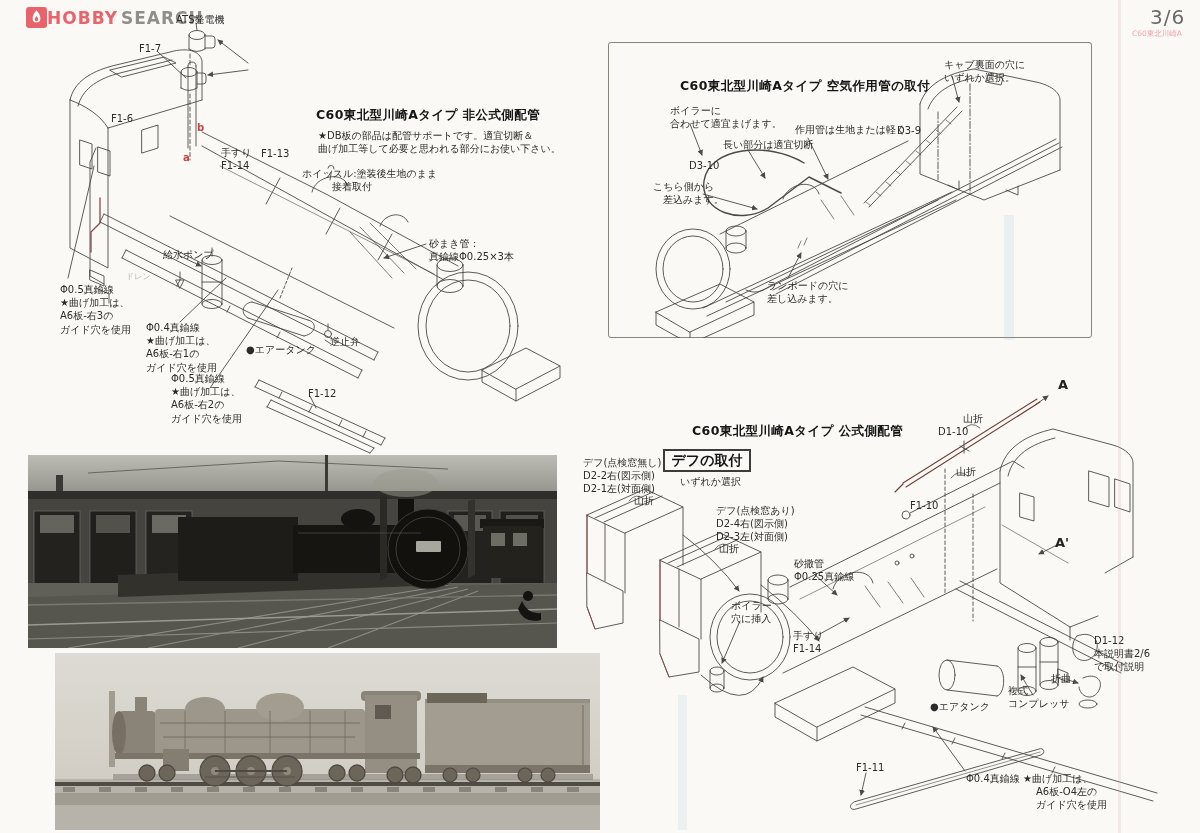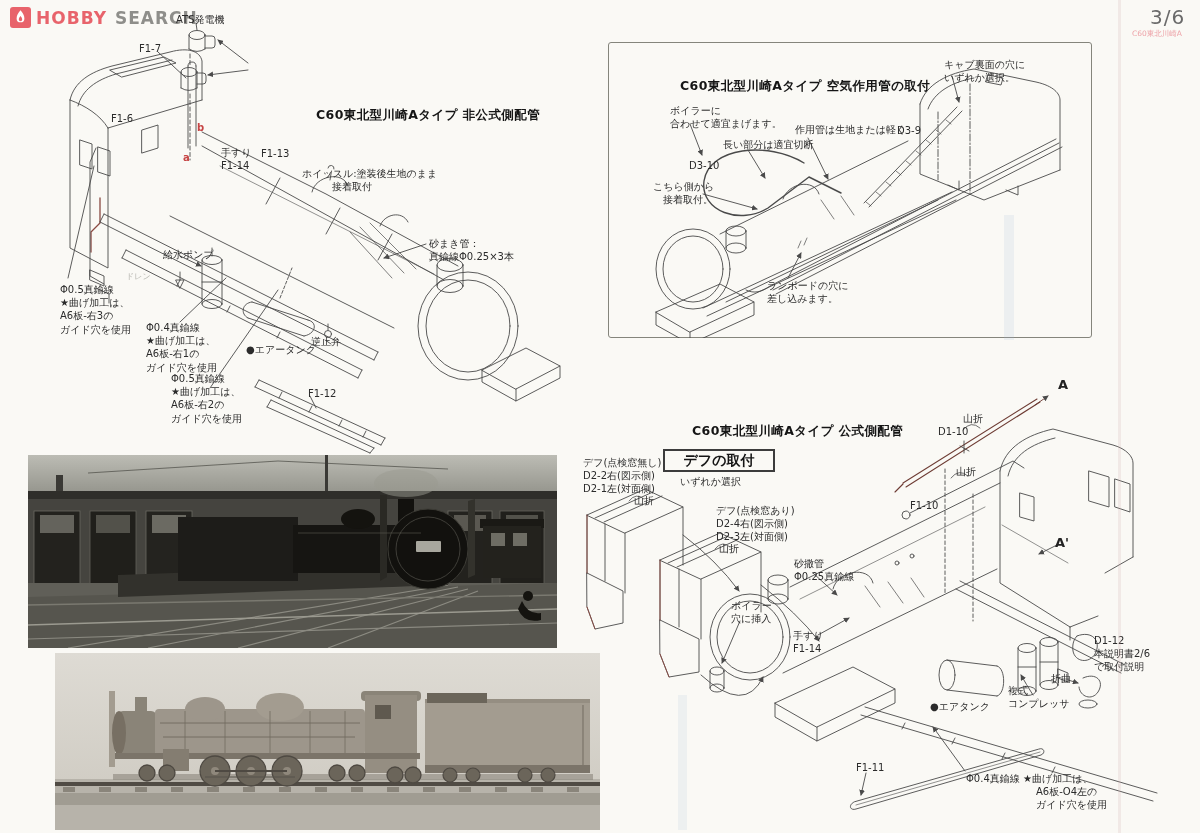--- a/index.html
+++ b/index.html
@@ -7,23 +7,23 @@
   body{font-family:"DejaVu Sans","Liberation Sans",sans-serif}
   #page{position:relative;width:1200px;height:833px;background:#faf9f5;overflow:hidden}
   .lbl{position:absolute;font-size:10px;line-height:1.32;color:#2b2b2b;white-space:pre}
   .ttl{position:absolute;font-size:12.5px;font-weight:bold;color:#151515;white-space:pre;letter-spacing:.4px}
   .red{color:#c64444;font-weight:bold;font-size:10px}
   .gray{color:#b6b6af;font-size:8px}
   .mark{font-size:13px;font-weight:bold;color:#222}
   svg.art{position:absolute}
   .artline{stroke:#4a4a4a;fill:none;stroke-width:.9;stroke-linejoin:round;stroke-linecap:round}
   #d2box{position:absolute;left:608px;top:42px;width:484px;height:296px;border:1px solid #85857c;border-radius:3px}
-  #defbox{position:absolute;left:663px;top:449px;width:112px;height:23px;border:2px solid #3c3c3c;
+  #defbox{position:absolute;left:663px;top:449px;width:88px;height:23px;border:2px solid #3c3c3c;
           font-size:14px;font-weight:bold;color:#151515;text-align:center;line-height:19px;background:#faf9f5}
-  #logo{position:absolute;left:10px;top:7px;display:flex;align-items:center;gap:5px}
+  #logo{position:absolute;left:26px;top:7px;display:flex;align-items:center;}
   #logo .hobby{font-size:17px;font-weight:bold;color:#e8636b;letter-spacing:1px}
   #logo .search{font-size:17px;font-weight:bold;color:#8e8e8a;letter-spacing:1px;margin-left:3px}
   #pagenum{position:absolute;left:1150px;top:5px;font-size:20px;color:#6a6a6a;letter-spacing:1px}
   #doccode{position:absolute;left:1132px;top:29px;font-size:7.5px;color:#eda3a8}
   .band{position:absolute;pointer-events:none}
 </style>
 </head>
 <body>
 
 <div id="page">
@@ -113,20 +113,22 @@
 
       <path d="M38,258 L64,146"></path>
       <path d="M150,302 L196,258"></path>
       <path d="M180,368 L248,270"></path>
       <path d="M396,224 L354,238" marker-end="url(#ar1)"></path>
     </g>
   </svg>
 
   <div class="lbl" style="left:176px;top:13px">ATS発電機</div>
   <div class="ttl" style="left:316px;top:107px">C60東北型川崎Aタイプ 非公式側配管</div>
+  <div class="lbl" style="left:318px;top:129px">★DB板の部品は配管サポートです。適宜切断＆
+曲げ加工等して必要と思われる部分にお使い下さい。</div>
   <div class="lbl" style="left:139px;top:42px">F1-7</div>
   <div class="lbl" style="left:111px;top:112px">F1-6</div>
   <div class="lbl red" style="left:197px;top:121px">b</div>
   <div class="lbl red" style="left:183px;top:151px">a</div>
   <div class="lbl" style="left:221px;top:146px">手すり
 F1-14</div>
   <div class="lbl" style="left:261px;top:147px">F1-13</div>
   <div class="lbl" style="left:302px;top:167px">ホイッスル:塗装後生地のまま
 　　　接着取付</div>
   <div class="lbl" style="left:163px;top:248px">給水ポンプ</div>
@@ -137,21 +139,21 @@
 ガイド穴を使用</div>
   <div class="lbl" style="left:146px;top:321px">Φ0.4真鍮線
 ★曲げ加工は、
 A6板-右1の
 ガイド穴を使用</div>
   <div class="lbl" style="left:171px;top:372px">Φ0.5真鍮線
 ★曲げ加工は、
 A6板-右2の
 ガイド穴を使用</div>
   <div class="lbl" style="left:246px;top:343px">●エアータンク</div>
-  <div class="lbl" style="left:311px;top:335px">逆止弁</div>
+  <div class="lbl" style="left:330px;top:335px">逆止弁</div>
   <div class="lbl" style="left:308px;top:387px">F1-12</div>
   <div class="lbl" style="left:429px;top:237px">砂まき管：
 真鍮線Φ0.25×3本</div>
 
   <div id="d2box"></div>
   <svg class="art" style="left:608px;top:42px" width="484" height="296" viewBox="0 0 484 296">
     <defs>
       <marker id="ar2" viewBox="0 0 8 8" refX="7" refY="4" markerWidth="6.5" markerHeight="6.5" orient="auto">
         <path d="M0,0 L8,4 L0,8 Z" fill="#4a4a4a"></path>
       </marker>
@@ -199,21 +201,21 @@
   <div class="ttl" style="left:680px;top:78px">C60東北型川崎Aタイプ 空気作用管の取付</div>
   <div class="lbl" style="left:944px;top:58px">キャブ裏面の穴に
 いずれか選択。</div>
   <div class="lbl" style="left:897px;top:124px">D3-9</div>
   <div class="lbl" style="left:670px;top:104px">ボイラーに
 合わせて適宜まげます。</div>
   <div class="lbl" style="left:795px;top:123px">作用管は生地または軽く</div>
   <div class="lbl" style="left:723px;top:138px">長い部分は適宜切断</div>
   <div class="lbl" style="left:689px;top:159px">D3-10</div>
   <div class="lbl" style="left:653px;top:180px">こちら側から
-　接着取付。</div>
+　差込みます。</div>
   <div class="lbl" style="left:767px;top:279px">ランボードの穴に
 差し込みます。</div>
 
   <svg class="art" style="left:565px;top:375px" width="600" height="458" viewBox="0 0 600 458">
     <defs>
       <marker id="ar3" viewBox="0 0 8 8" refX="7" refY="4" markerWidth="6.5" markerHeight="6.5" orient="auto">
         <path d="M0,0 L8,4 L0,8 Z" fill="#4a4a4a"></path>
       </marker>
     </defs>
     <g class="artline">

